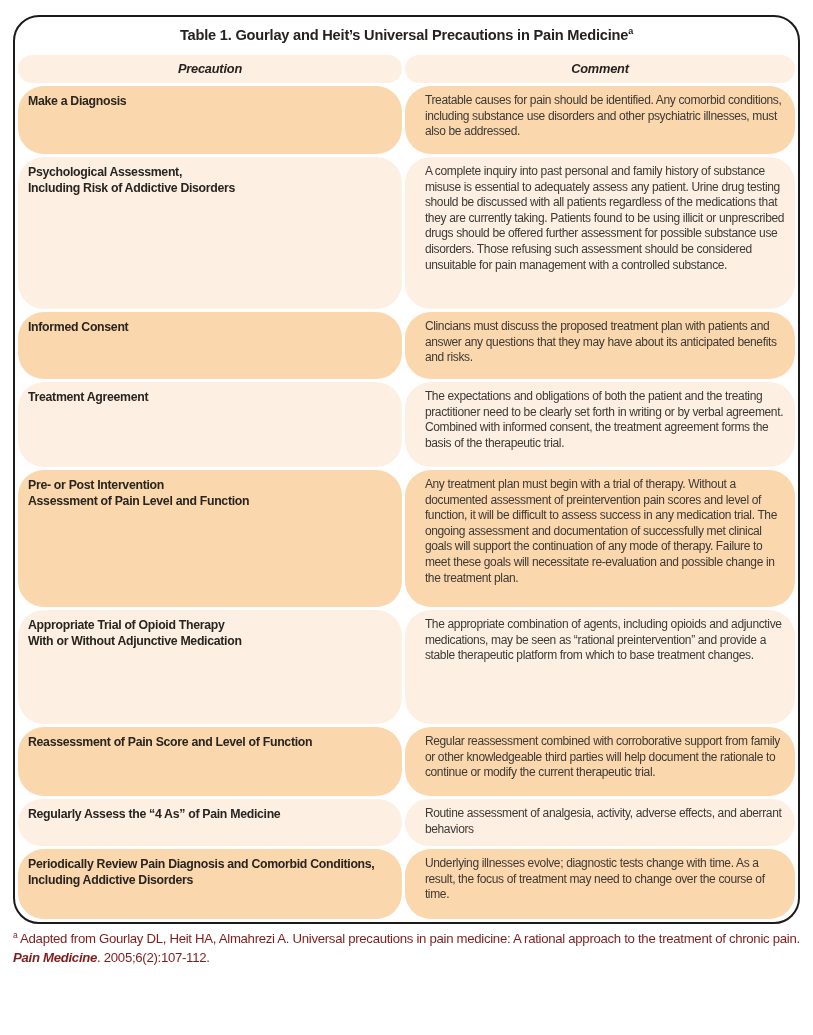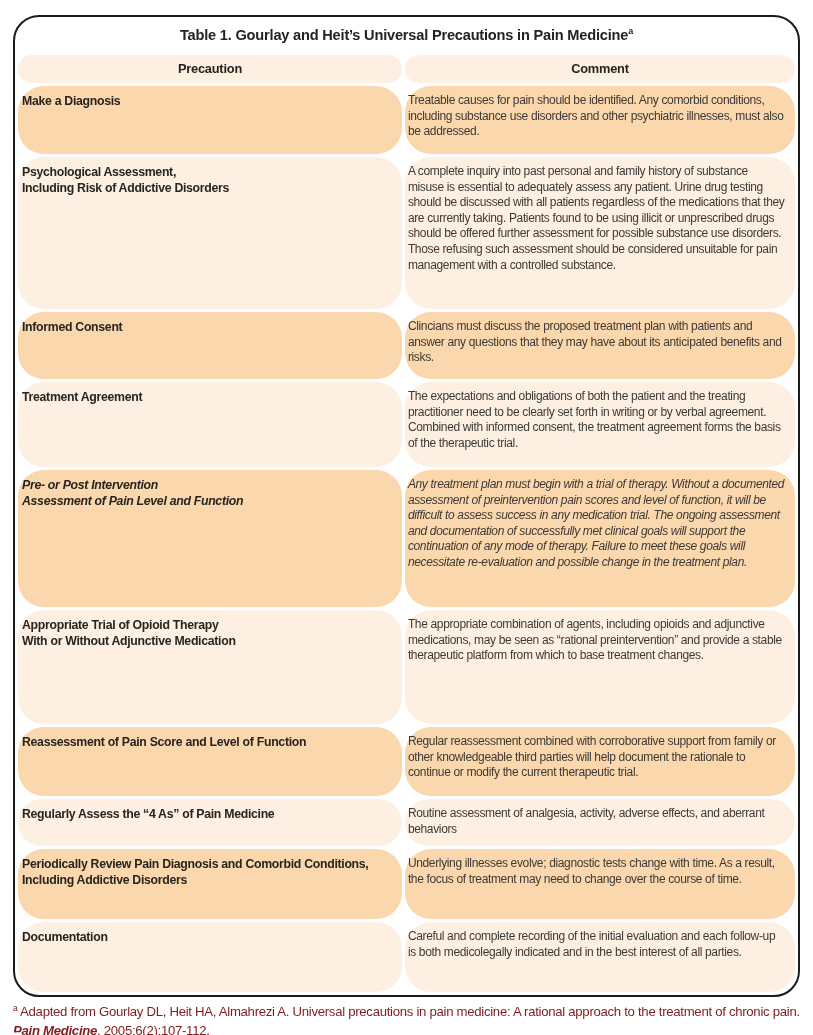--- a/index.html
+++ b/index.html
@@ -42,48 +42,49 @@
   }
   th{
     background:var(--header-bg);
     font-weight:bold;
     font-size:12.8px;
     letter-spacing:-0.2px;
     color:var(--title-text);
     text-align:center;
     padding:6px 4px 7px 4px;
     height:20px;
+    font-style:italic;
   }
   th.col-precaution{width:49.6%;}
   td{
     vertical-align:top;
   }
   td.precaution{
     font-weight:bold;
     font-size:12.3px;
     line-height:16px;
     letter-spacing:-0.3px;
     color:#282420;
     white-space:pre-line;
-    padding:7px 10px 8px 4px;
+    padding:7px 10px 8px 10px;
   }
   td.comment{
     font-size:12px;
     line-height:15.6px;
     letter-spacing:-0.35px;
     color:var(--body-text);
-    padding:7px 9px 8px 3px;
+    padding:7px 9px 8px 20px;
   }
   tr.dark td{background:var(--row-dark);}
   tr.light td{background:var(--row-light);margin-top:39px;}
   tr.r1{height:68px;}
   tr.r2{height:152px;}
   tr.r3{height:67px;}
   tr.r4{height:85px;}
-  tr.r5{height:137px;font-style:italic;}
+  tr.r5{height:137px;}
   tr.r6{height:114px;}
   tr.r7{height:69px;margin-top:40px;}
   tr.r8{height:47px;}
   tr.r9{height:70px;}
   tr.r10{height:70px;}
   .footnotes{
     margin-top:5px;
     width:790px;
     font-size:13.2px;
     line-height:19px;
@@ -141,24 +142,20 @@
         </tr>
         <tr class="light r8">
           <td class="precaution">Regularly Assess the “4 As” of Pain Medicine</td>
           <td class="comment">Routine assessment of analgesia, activity, adverse effects, and aberrant behaviors</td>
         </tr>
         <tr class="dark r9">
           <td class="precaution">Periodically Review Pain Diagnosis and Comorbid Conditions,
 Including Addictive Disorders</td>
           <td class="comment">Underlying illnesses evolve; diagnostic tests change with time. As a result, the focus of treatment may need to change over the course of time.</td>
         </tr>
-        <tr class="light r10">
-          <td class="precaution">Documentation</td>
-          <td class="comment">Careful and complete recording of the initial evaluation and each follow-up is both medicolegally indicated and in the best interest of all parties.</td>
-        </tr>
       </tbody>
     </table>
   </div>
 
   <div class="footnotes">
     <p><sup>a</sup><span> Adapted from Gourlay DL, Heit HA, Almahrezi A. Universal precautions in pain medicine: A rational approach to the treatment of chronic pain. </span><span class="journal">Pain Medicine</span><span>. 2005;6(2):107-112.</span></p>
   </div>
 </div>
 
 </body></html>

